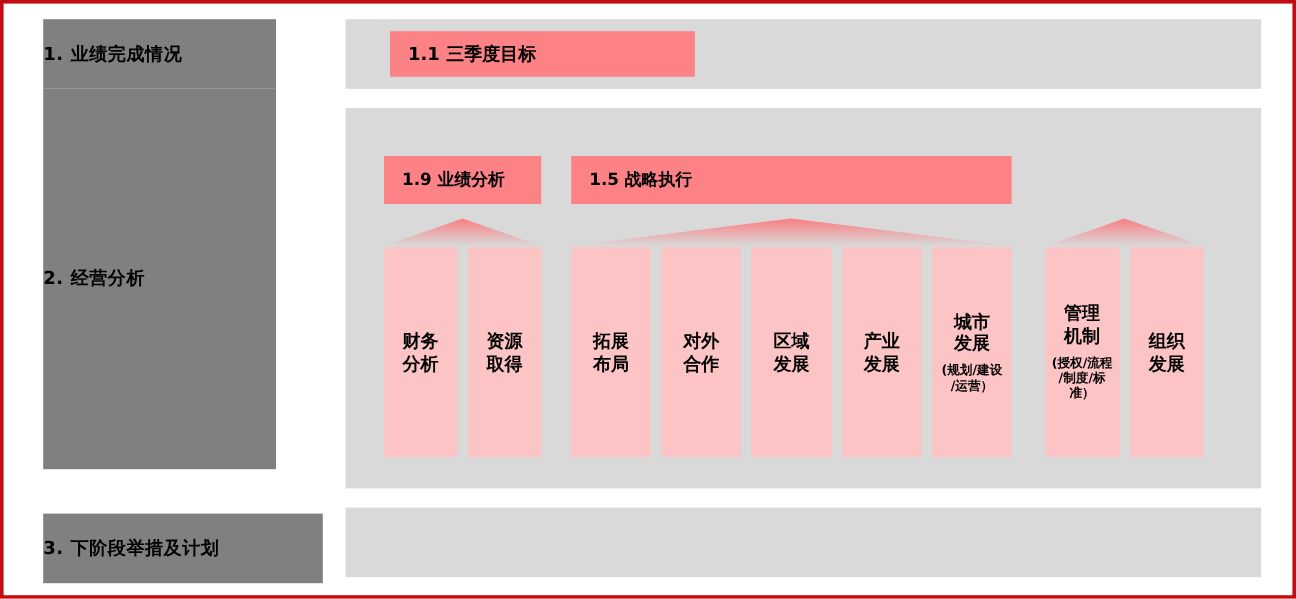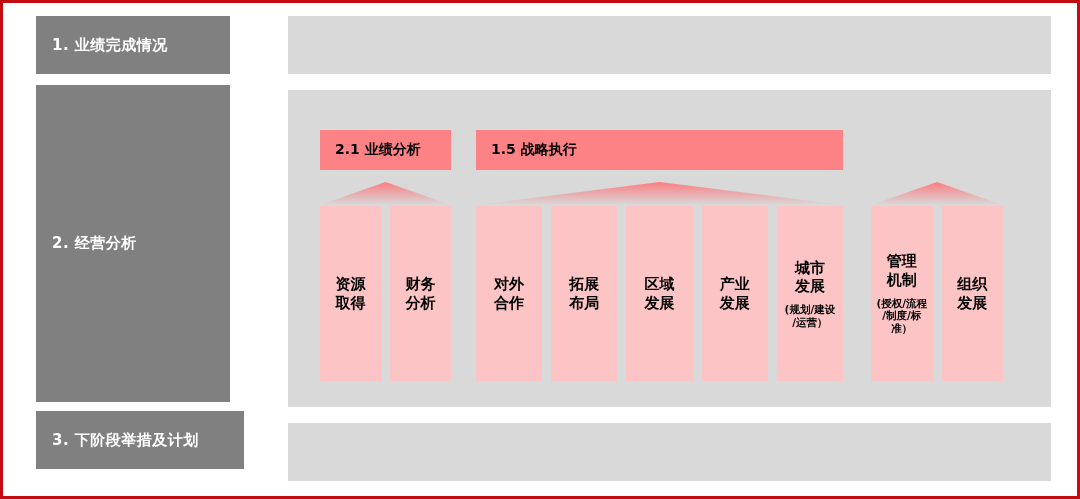--- a/index.html
+++ b/index.html
@@ -19,32 +19,32 @@
     height: 499px;
     box-sizing: border-box;
     background: #ffffff;
     border: 3px solid #c20c10;
   }
 
   
   .rail-box {
     position: absolute;
     background: #808080;
-    color: #ffffff;
+    color: #000000;
     font-weight: bold;
     font-size: 15px;
     letter-spacing: .5px;
     display: flex;
     align-items: center;
-    padding-left: 16px;
+    padding-left: 0;
     box-sizing: border-box;
   }
   .rail-1 { left: 33px; top: 13px;  width: 194px; height: 58px; }
-  .rail-2 { left: 33px; top: 82px;  width: 194px; height: 317px; }
-  .rail-3 { left: 33px; top: 408px; width: 208px; height: 58px; }
+  .rail-2 { left: 33px; top: 71px;  width: 194px; height: 317px; }
+  .rail-3 { left: 33px; top: 425px; width: 233px; height: 58px; }
 
   
   .panel {
     position: absolute;
     background: #d9d9d9;
   }
   .panel-1 { left: 285px; top: 13px;  width: 763px; height: 58px; }
   .panel-2 { left: 285px; top: 87px;  width: 763px); }
   .panel-2 { left: 285px; top: 87px;  width: 763px; height: 317px; }
   .panel-3 { left: 285px; top: 420px; width: 763px; height: 58px; }
@@ -122,28 +122,31 @@
 </style>
 </head>
 <body>
 
 <div id="page">
 
   <div class="rail-box rail-1">
     <span>1. 业绩完成情况</span>
   </div>
   <div class="panel panel-1"></div>
+  <div class="hbar hbar-1-1">
+    <span>1.1 三季度目标</span>
+  </div>
 
   <div class="rail-box rail-2">
     <span>2. 经营分析</span>
   </div>
   <div class="panel panel-2"></div>
 
   <div class="hbar hbar-2-1">
-    <span>2.1 业绩分析</span>
+    <span>1.9 业绩分析</span>
   </div>
   <div class="hbar hbar-2-2">
     <span>1.5 战略执行</span>
   </div>
 
   <div class="funnel f1">
     <svg viewBox="0 0 100 27" preserveAspectRatio="none">
       <defs>
         <linearGradient id="fg1" x1="0" y1="0" x2="0" y2="1">
           <stop offset="0%" stop-color="#fb7d82" stop-opacity="1"></stop>
@@ -171,40 +174,40 @@
           <stop offset="0%" stop-color="#fb7d82" stop-opacity="1"></stop>
           <stop offset="100%" stop-color="#fb7d82" stop-opacity="0"></stop>
         </linearGradient>
       </defs>
       <path d="M50 2 L100 25 L0 25 Z" fill="url(#fg3)"></path>
     </svg>
   </div>
 
   <div class="cards g1">
     <div class="card">
+      <div class="ttl">财务
+分析</div>
+
+    </div>
+    <div class="card">
       <div class="ttl">资源
 取得</div>
 
     </div>
-    <div class="card">
-      <div class="ttl">财务
-分析</div>
-
-    </div>
   </div>
 
   <div class="cards g2">
+    <div class="card">
+      <div class="ttl">拓展
+布局</div>
+
+    </div>
     <div class="card">
       <div class="ttl">对外
 合作</div>
-
-    </div>
-    <div class="card">
-      <div class="ttl">拓展
-布局</div>
 
     </div>
     <div class="card">
       <div class="ttl">区域
 发展</div>
 
     </div>
     <div class="card">
       <div class="ttl">产业
 发展</div>

